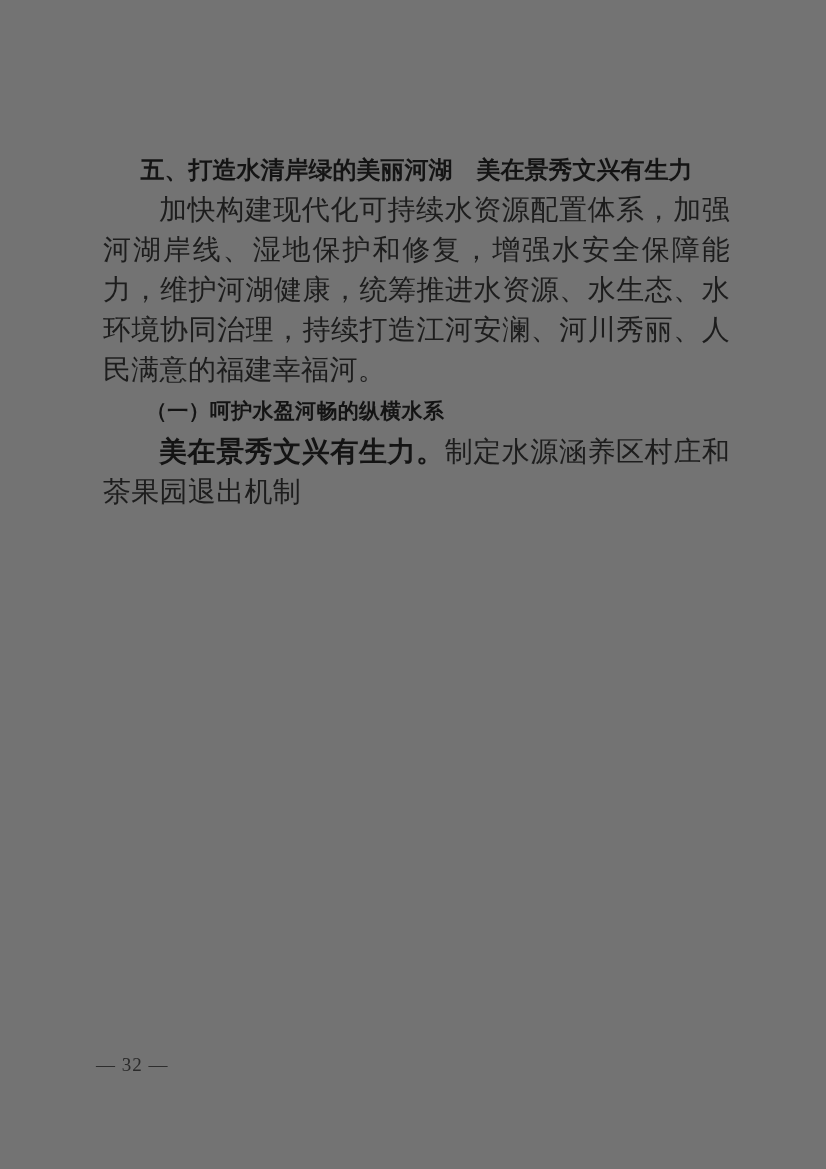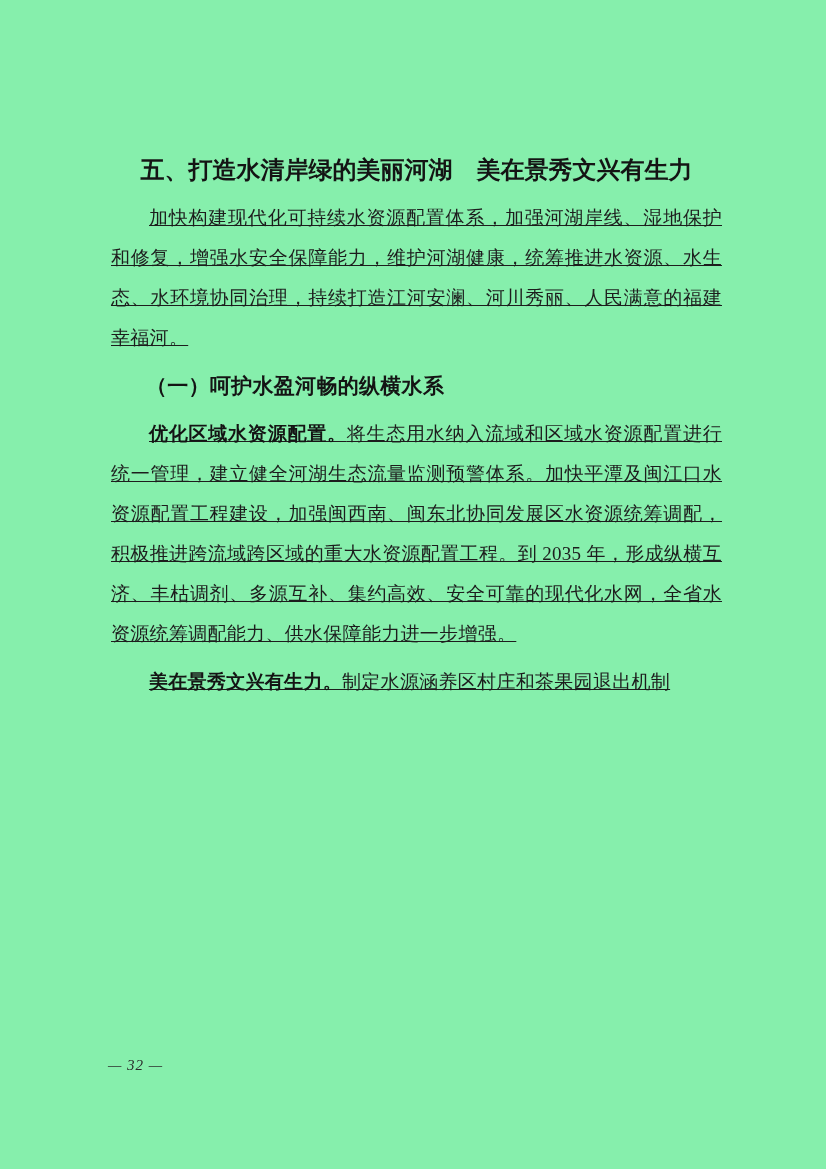--- a/index.html
+++ b/index.html
@@ -4,21 +4,21 @@
 <style>
   html, body {
     margin: 0;
     padding: 0;
     background: #ffffff;
   }
   .page {
     position: relative;
     width: 826px;
     height: 1169px;
-    background: #86efac;
+    background: #737373;
     overflow: hidden;
     font-family: "Liberation Serif", "DejaVu Serif", serif;
     color: #1d1d1d;
   }
   .content-area {
     position: absolute;
     left: 103px;
     top: 150px;
     width: 627px;
     height: 882px;
@@ -28,63 +28,60 @@
     margin: 0;
     text-align: center;
     font-family: "Liberation Sans", "DejaVu Sans", sans-serif;
     font-weight: 700;
     font-size: 24px;
     line-height: 40px;
     color: #141414;
     white-space: nowrap;
   }
   .para {
-    margin: 8px;
-    font-size: 19px;
+    margin: 0;
+    font-size: 28px;
     line-height: 40px;
     text-align: justify;
     text-indent: 2em;
     letter-spacing: 0.3px;
-    text-decoration: underline;
   }
   .sec-heading {
     margin: 1px;
     font-size: 21px;
     line-height: 40px;
     font-weight: 700;
     text-indent: 2em;
     color: #141414;
     font-family: "Liberation Sans", "DejaVu Sans", sans-serif;
     letter-spacing: 0.3px;
   }
   .para-lead {
     font-family: "Liberation Sans", "DejaVu Sans", sans-serif;
     font-weight: 700;
     color: #141414;
   }
   .doc-footer {
     position: absolute;
-    left: 108px;
+    left: 96px;
     top: 1050px;
-    font-size: 15px;
+    font-size: 19px;
     line-height: 30px;
     color: #2a2a2a;
     letter-spacing: 1px;
-    font-style: italic;
   }
 </style>
 </head>
 <body>
 
 <div class="page">
   <div class="content-area">
     <h1 class="doc-title">五、打造水清岸绿的美丽河湖　美在景秀文兴有生力</h1>
     <div id="doc-body">
         <p class="para"><span>加快构建现代化可持续水资源配置体系，加强河湖岸线、湿地保护和修复，增强水安全保障能力，维护河湖健康，统筹推进水资源、水生态、水环境协同治理，持续打造江河安澜、河川秀丽、人民满意的福建幸福河。</span></p>
         <h2 class="sec-heading">（一）呵护水盈河畅的纵横水系</h2>
-        <p class="para"><b class="para-lead">优化区域水资源配置。</b><span>将生态用水纳入流域和区域水资源配置进行统一管理，建立健全河湖生态流量监测预警体系。加快平潭及闽江口水资源配置工程建设，加强闽西南、闽东北协同发展区水资源统筹调配，积极推进跨流域跨区域的重大水资源配置工程。到 2035 年，形成纵横互济、丰枯调剂、多源互补、集约高效、安全可靠的现代化水网，全省水资源统筹调配能力、供水保障能力进一步增强。</span></p>
         <p class="para"><b class="para-lead">美在景秀文兴有生力。</b><span>制定水源涵养区村庄和茶果园退出机制</span></p>
       </div>
   </div>
   <div class="doc-footer">
     <span>— 32 —</span>
   </div>
 </div>
 
 </body></html>

